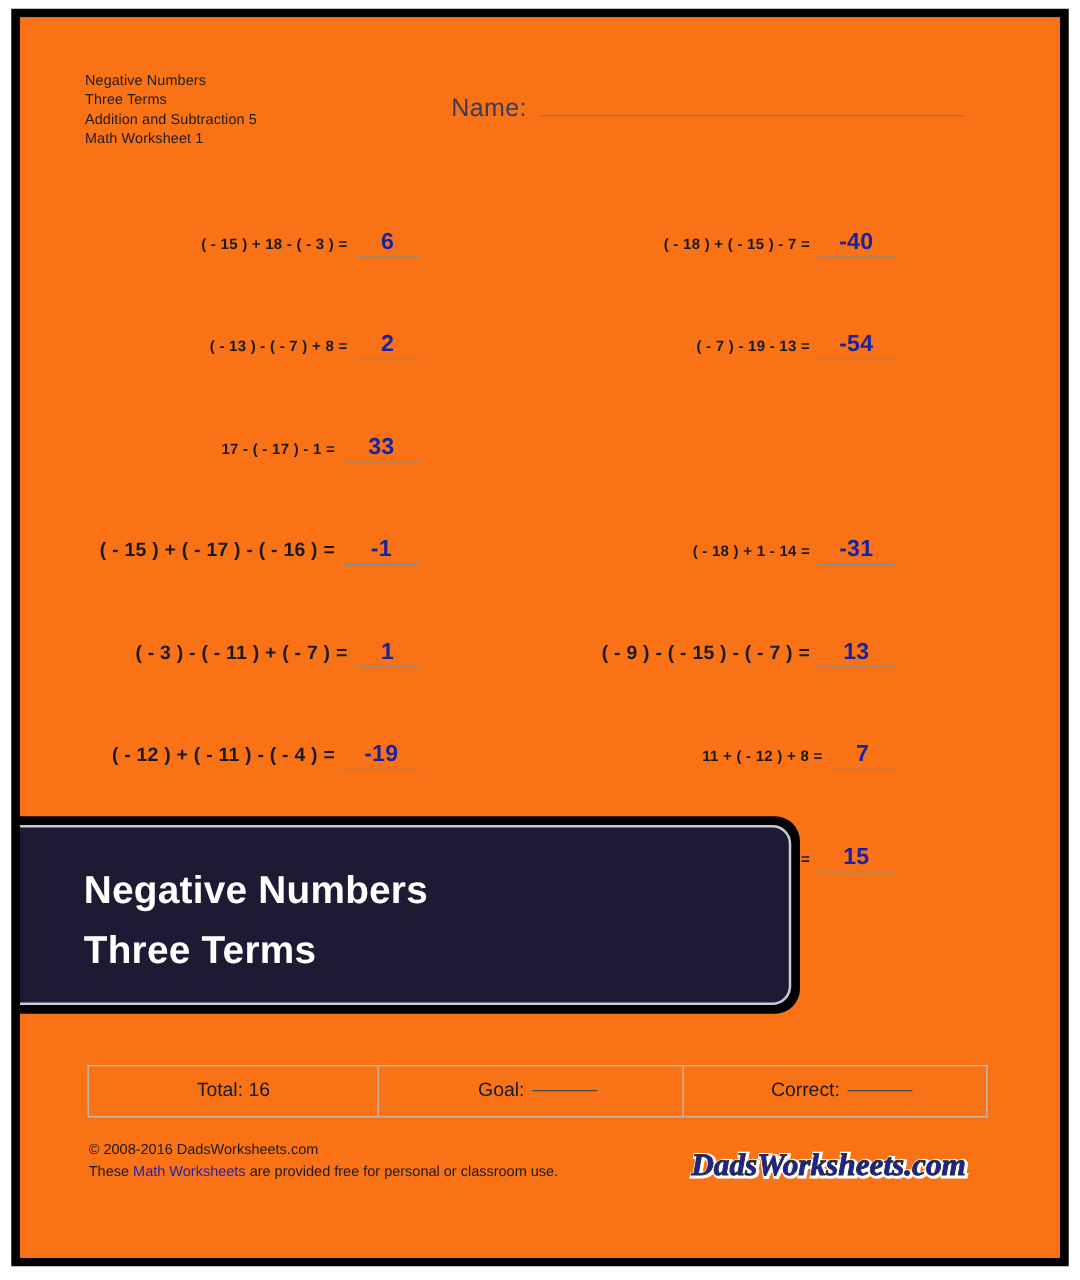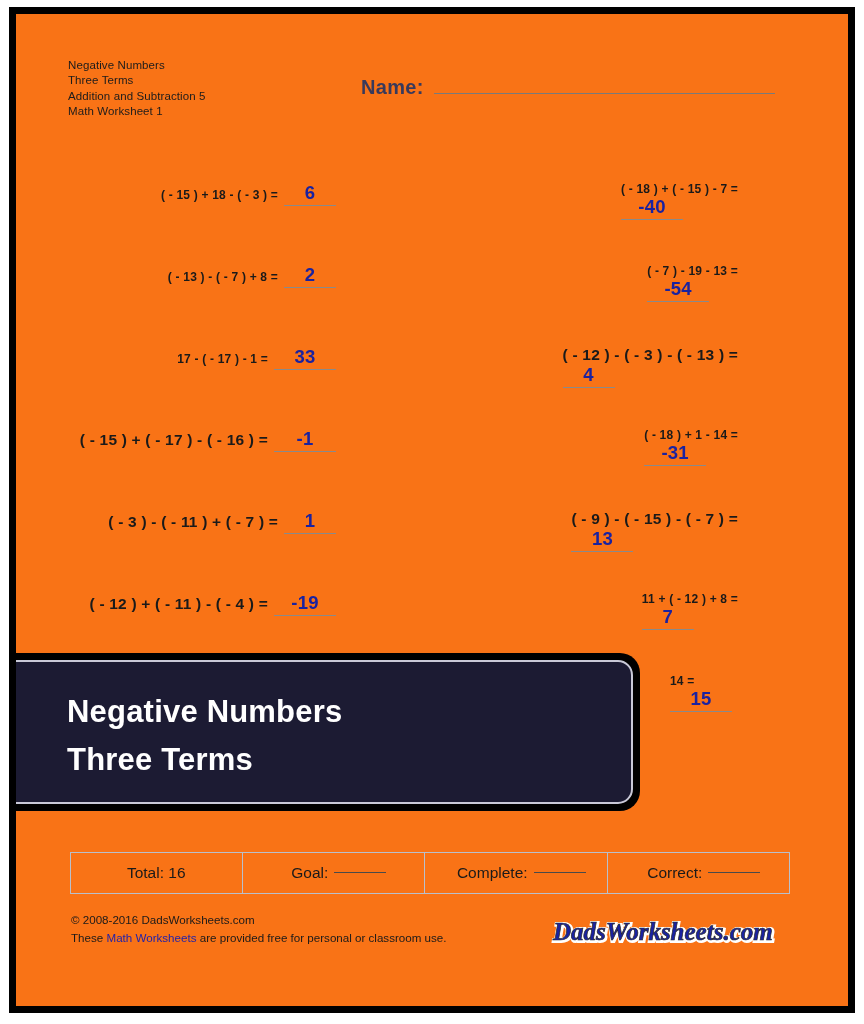--- a/index.html
+++ b/index.html
@@ -49,21 +49,21 @@
 
   #name-field {
     position: absolute;
     left: 345px;
     top: 62px;
     display: flex;
     align-items: baseline;
   }
   #name-label {
     font-size: 20px;
-    font-weight: bold;
+    font-weight: normal;
     color: #383a5c;
     letter-spacing: 0.3px;
   }
   #name-rule {
     width: 341px;
     height: 0;
     border-bottom: 1.6px solid #7a7a7a;
     margin-left: 10px;
     margin-bottom: 3px;
   }
@@ -80,21 +80,21 @@
     height: 82px;
   }
   .problem {
     position: absolute;
     display: flex;
     align-items: baseline;
     white-space: nowrap;
     color: #1a1a1a;
   }
   .problem.col-left  { right: 512px; }
-  .problem.col-right { right: 116px; flex-direction: column; }
+  .problem.col-right { right: 132px; }
 
   .expr {
     font-size: 12px;
     font-weight: bold;
     letter-spacing: 0.2px;
   }
   .expr.small { font-size: 15.5px; }
 
   .answer-blank {
     margin-left: 6px;
@@ -234,24 +234,20 @@
           <span class="expr">( - 7 ) - 19 - 13 =</span>
           <span class="answer-blank wide">-54</span>
         </div>
       </div>
 
       <div class="problem-row">
         <div class="problem col-left">
           <span class="expr">17 - ( - 17 ) - 1 =</span>
           <span class="answer-blank wide">33</span>
         </div>
-        <div class="problem col-right">
-          <span class="expr small">( - 12 ) - ( - 3 ) - ( - 13 ) =</span>
-          <span class="answer-blank">4</span>
-        </div>
       </div>
 
       <div class="problem-row">
         <div class="problem col-left">
           <span class="expr small">( - 15 ) + ( - 17 ) - ( - 16 ) =</span>
           <span class="answer-blank wide">-1</span>
         </div>
         <div class="problem col-right">
           <span class="expr">( - 18 ) + 1 - 14 =</span>
           <span class="answer-blank wide">-31</span>
@@ -299,24 +295,20 @@
         <div class="overlay-line">Three Terms</div>
       </div>
     </div>
 
     <div id="score-table">
       <div class="score-cell">
         <span>Total: 16</span>
       </div>
       <div class="score-cell">
         <span>Goal:</span>
-        <span class="score-rule"></span>
-      </div>
-      <div class="score-cell">
-        <span>Complete:</span>
         <span class="score-rule"></span>
       </div>
       <div class="score-cell">
         <span>Correct:</span>
         <span class="score-rule"></span>
       </div>
     </div>
 
     <div id="copyright">
       <div>© 2008-2016 DadsWorksheets.com</div>

